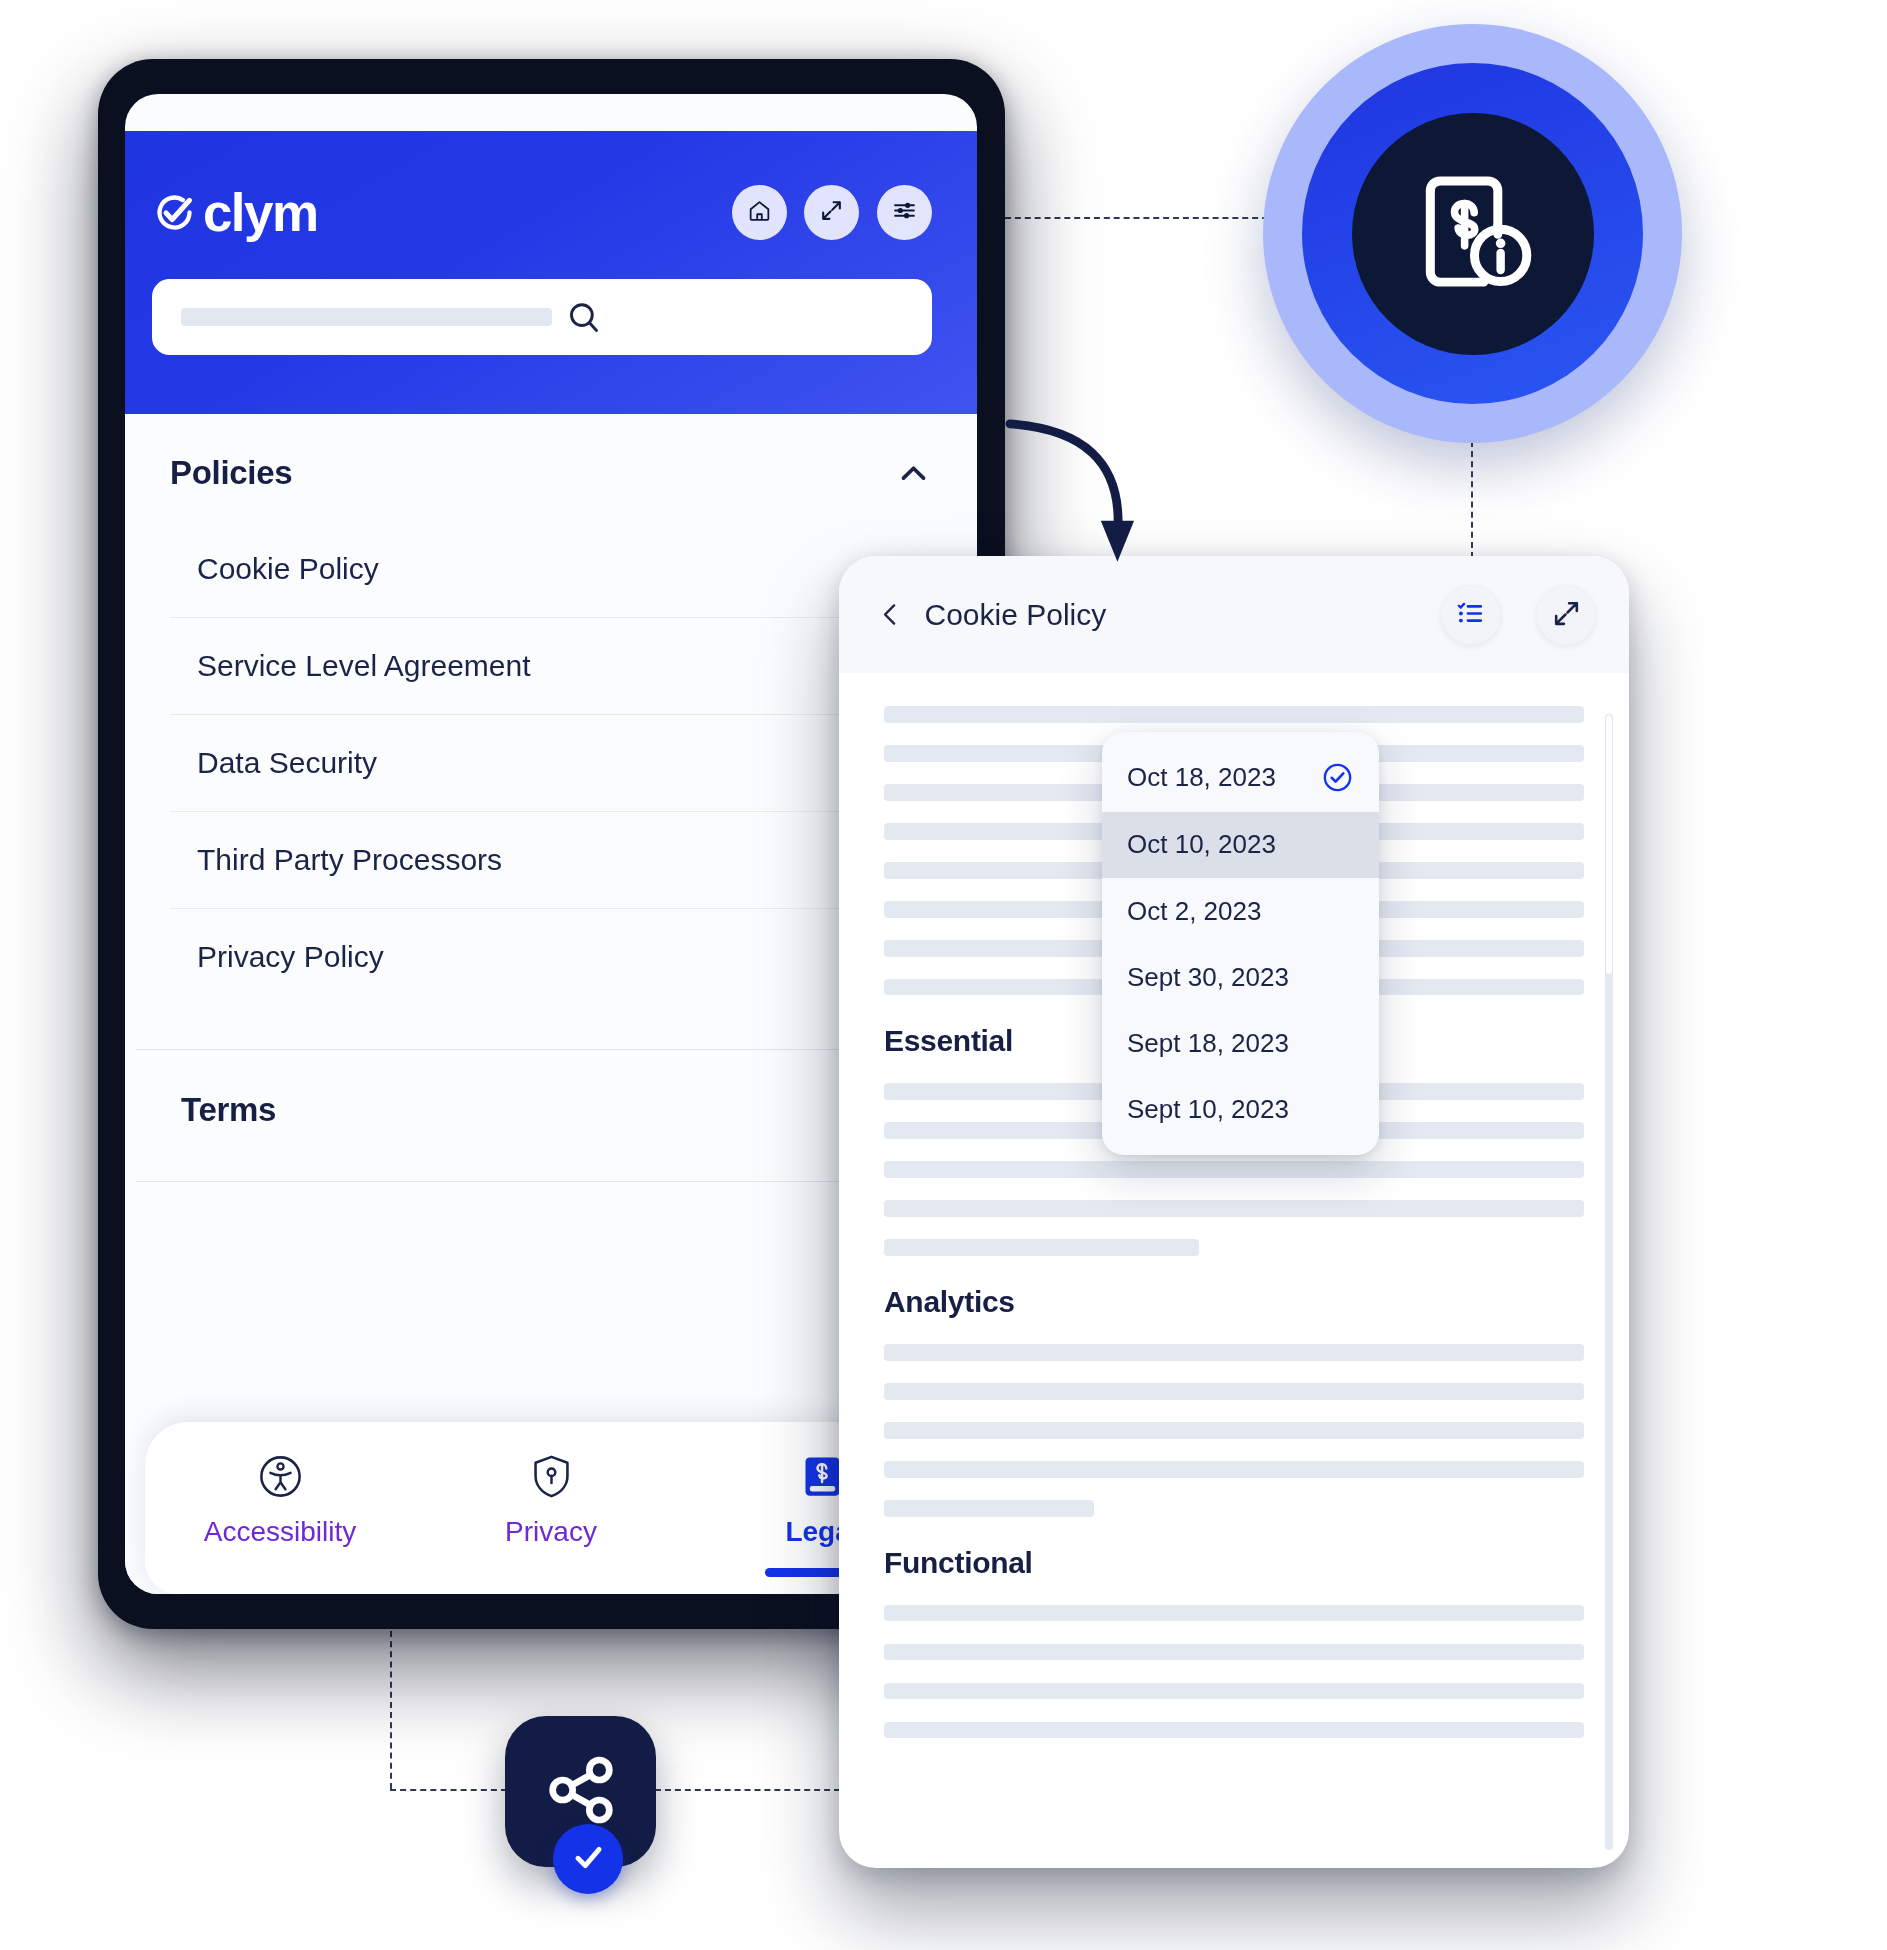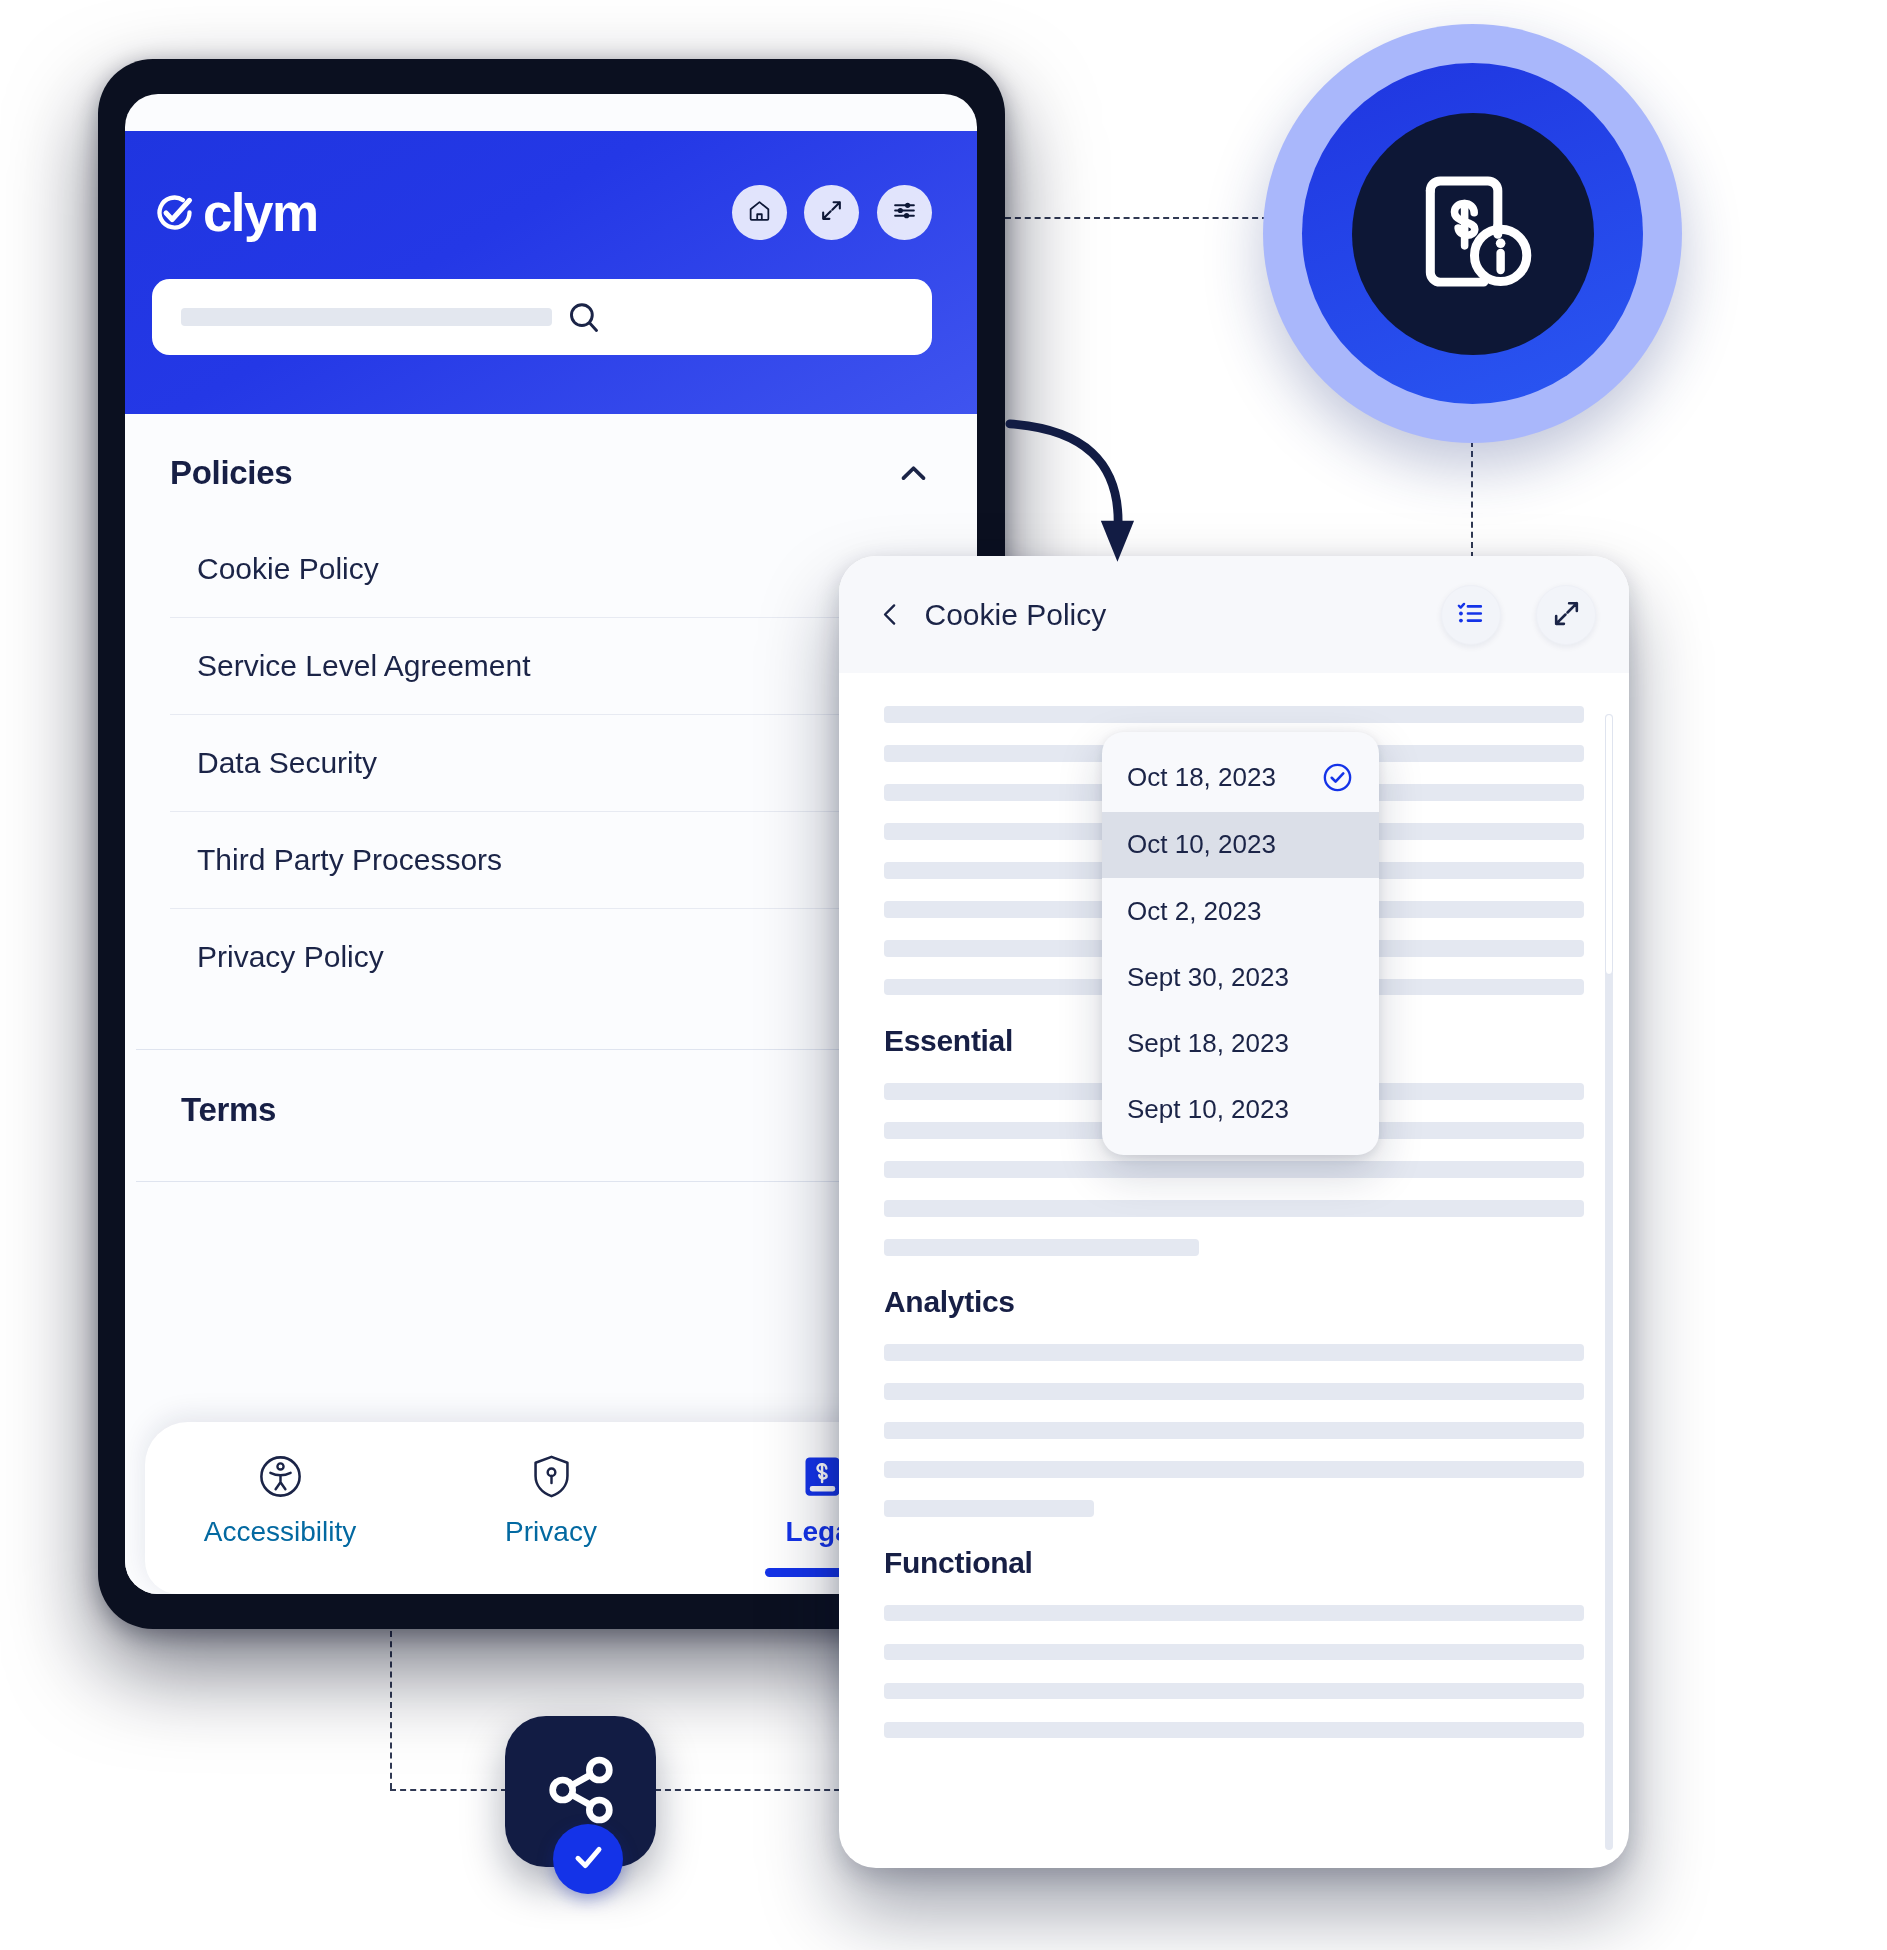--- a/index.html
+++ b/index.html
@@ -91,21 +91,21 @@
     position: absolute; left: 19.5px; right: 19.5px; bottom: 0;
     height: 172px;
     background: #ffffff;
     border-radius: 43px 43px 33px 33px;
     box-shadow: 0 -5.9px 27px rgba(20,30,70,.10);
     display: flex; align-items: flex-start; padding-top: 29px;
   }
   .tab { flex: 1; display: flex; flex-direction: column; align-items: center; gap: 13.7px; cursor: pointer; position: relative; }
   .tab-ico { width: 51px; height: 51px; display: flex; align-items: center; justify-content: center; }
   .tab-ico svg { width: 51px; height: 51px; }
-  .tab-label { font-size: 28px; color: #0369a1; font-weight: 500; }
+  .tab-label { font-size: 28px; color: #6d28d9; font-weight: 500; }
   .tab.active .tab-label { color: #1433e8; font-weight: 700; }
   .tab-underline {
     position: absolute; bottom: -29px; width: 115px; height: 8.8px;
     border-radius: 4.9px; background: #1433e8;
   }
 
   
   .panel {
     position: absolute; left: 839px; top: 556px;
     width: 790px; height: 1312px;

